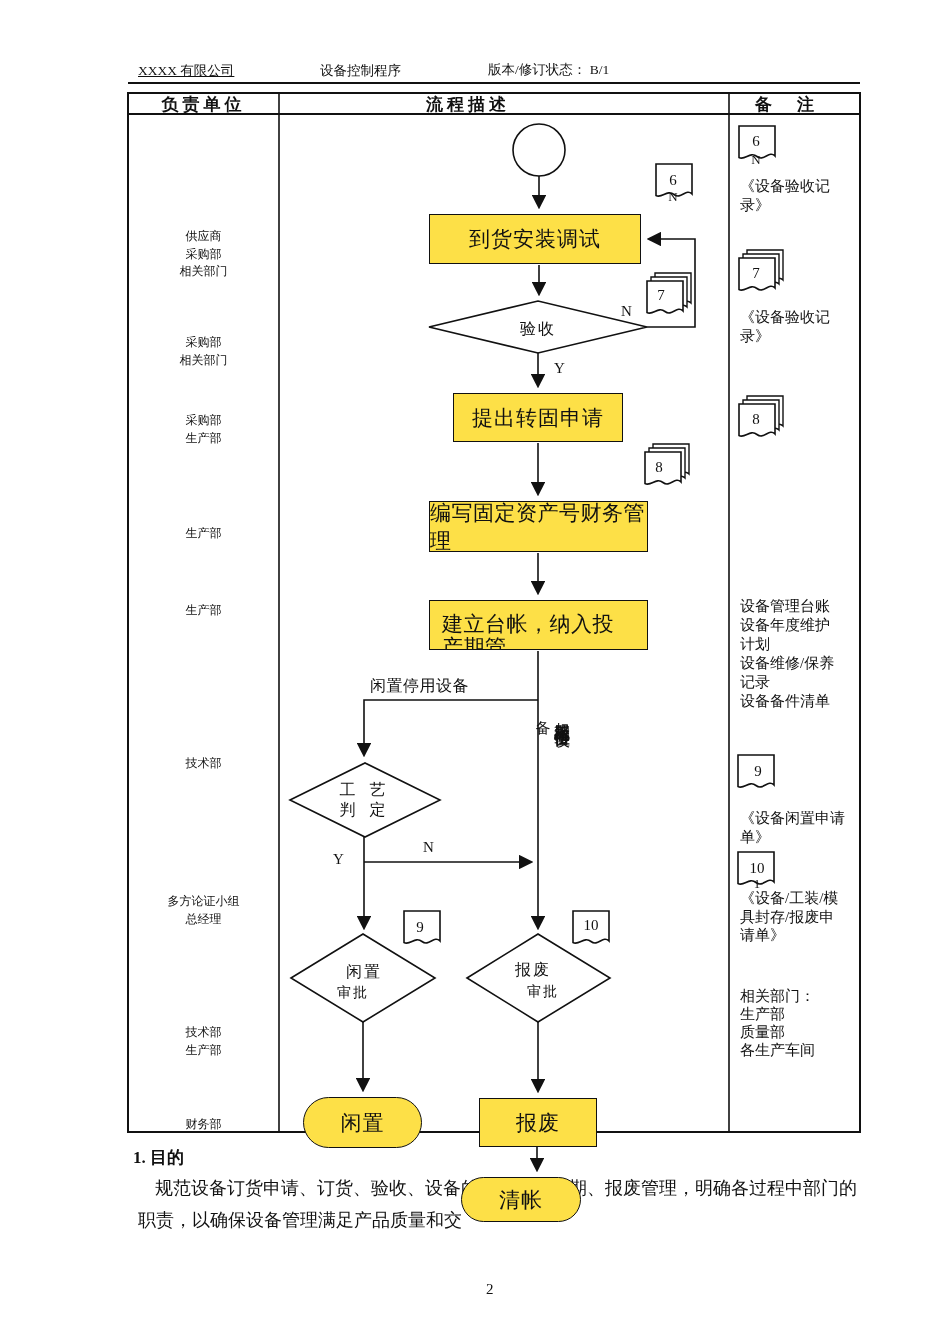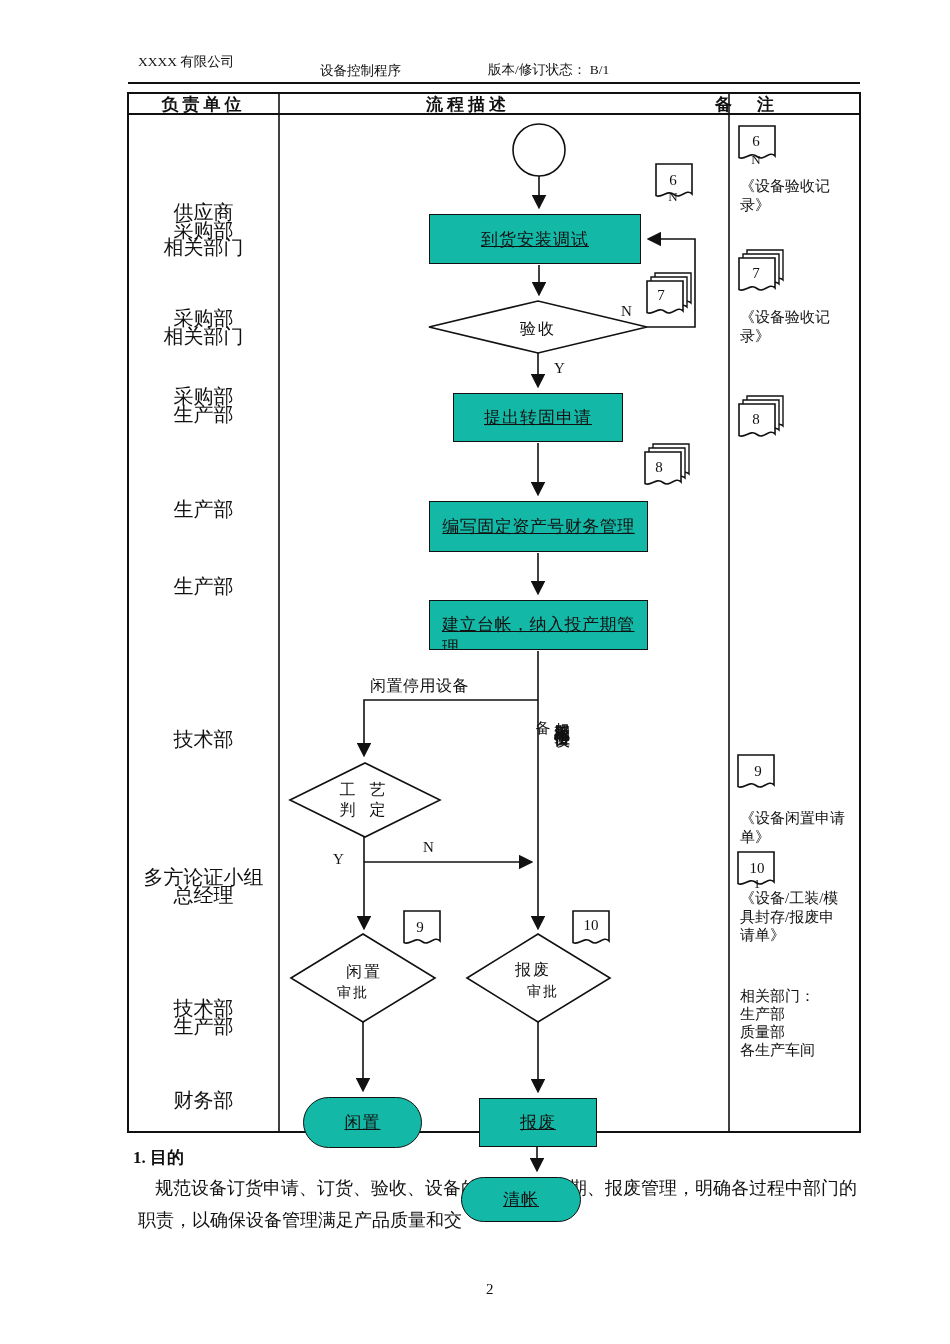--- a/index.html
+++ b/index.html
@@ -2,24 +2,24 @@
 <html><head>
 <meta charset="utf-8">
 <style>
   html,body{margin:0;padding:0;background:#e8e8e8;}
   #page{position:relative;width:950px;height:1344px;background:#fff;overflow:hidden;
         font-family:"Liberation Serif","DejaVu Serif",serif;color:#111;}
   .abs{position:absolute;}
   svg.layer{position:absolute;left:0;top:0;z-index:0;}
   .titlebit{font-size:13.5px;line-height:16px;white-space:nowrap;}
   .hcell{font-size:17px;font-weight:bold;letter-spacing:4px;text-align:center;line-height:20px;}
-  .unit{left:128px;width:151px;text-align:center;font-size:20px;line-height:17.5px;white-space:pre-line;z-index:1;}
+  .unit{left:128px;width:151px;text-align:center;font-size:12px;line-height:17.5px;white-space:pre-line;z-index:1;margin-top:24px;}
   .remark{left:740px;width:118px;font-size:15px;line-height:18.5px;white-space:pre-line;z-index:1;}
-  .flowbox{box-sizing:border-box;background:#14b8a6;border:1.6px solid #111;display:flex;
-           align-items:center;justify-content:center;font-size:17px;letter-spacing:1px;z-index:2;text-decoration:underline;}
+  .flowbox{box-sizing:border-box;background:#fde047;border:1.6px solid #111;display:flex;
+           align-items:center;justify-content:center;font-size:21px;letter-spacing:1px;z-index:2;}
   .dtext{font-size:16px;text-align:center;letter-spacing:2px;z-index:1;white-space:pre-line;}
   .ynlab{font-size:15px;z-index:1;}
   .docnum{width:28px;text-align:center;font-size:15px;z-index:1;}
   .docsub{width:28px;text-align:center;font-size:13px;z-index:1;}
   .vert{writing-mode:vertical-rl;font-size:16px;letter-spacing:1px;z-index:1;}
   #para{left:138px;top:1172px;width:726px;font-size:18px;line-height:32px;
         text-indent:17px;white-space:pre-line;z-index:1;}
   #clear-terminal{z-index:3;}
 </style>
 </head>
@@ -74,27 +74,27 @@
     <use href="#doc1" x="404" y="911"></use>
     <use href="#doc1" x="573" y="911"></use>
 
     <use href="#doc1" x="739" y="126"></use>
     <use href="#docstack" x="739" y="258"></use>
     <use href="#docstack" x="739" y="404"></use>
     <use href="#doc1" x="738" y="755"></use>
     <use href="#doc1" x="738" y="852"></use>
   </svg>
 
-  <div class="abs titlebit" style="left:138px;top:54px;">XXXX 有限公司</div>
+  <div class="abs titlebit" style="left:138px;top:63px;text-decoration:underline;">XXXX 有限公司</div>
   <div class="abs titlebit" style="left:320px;top:63px;">设备控制程序</div>
   <div class="abs titlebit" style="left:488px;top:62px;">版本/修订状态： B/1</div>
 
   <div class="abs hcell" style="left:128px;width:151px;top:95px;">负责单位</div>
   <div class="abs hcell" style="left:368px;width:200px;top:95px;">流程描述</div>
-  <div class="abs hcell" style="left:692px;width:109px;top:95px;border-radius:8px;">备　注</div>
+  <div class="abs hcell" style="left:732px;width:109px;top:95px;border-radius:8px;">备　注</div>
 
   <div class="abs unit" style="top:204px;">供应商
 采购部
 相关部门</div>
   <div class="abs unit" style="top:310px;">采购部
 相关部门</div>
   <div class="abs unit" style="top:388px;">采购部
 生产部</div>
   <div class="abs unit" style="top:501px;">生产部</div>
   <div class="abs unit" style="top:578px;">生产部</div>
@@ -141,20 +141,26 @@
   <div class="abs docnum" style="left:577px;top:917px;">10</div>
 
   <div class="abs docnum" style="left:742px;top:133px;">6</div>
   <div class="abs docsub" style="left:742px;top:152px;">N</div>
   <div class="abs remark" style="top:177px;">《设备验收记
 录》</div>
   <div class="abs docnum" style="left:742px;top:265px;">7</div>
   <div class="abs remark" style="top:308px;">《设备验收记
 录》</div>
   <div class="abs docnum" style="left:742px;top:411px;">8</div>
+  <div class="abs remark" style="top:597px;line-height:19px;">设备管理台账
+设备年度维护
+计划
+设备维修/保养
+记录
+设备备件清单</div>
   <div class="abs docnum" style="left:744px;top:763px;">9</div>
   <div class="abs remark" style="top:809px;">《设备闲置申请
 单》</div>
   <div class="abs docnum" style="left:743px;top:860px;">10</div>
   <div class="abs docsub" style="left:743px;top:876px;">1</div>
   <div class="abs remark" style="top:889px;">《设备/工装/模
 具封存/报废申
 请单》</div>
   <div class="abs remark" style="top:987px;line-height:18px;">相关部门：
 生产部

